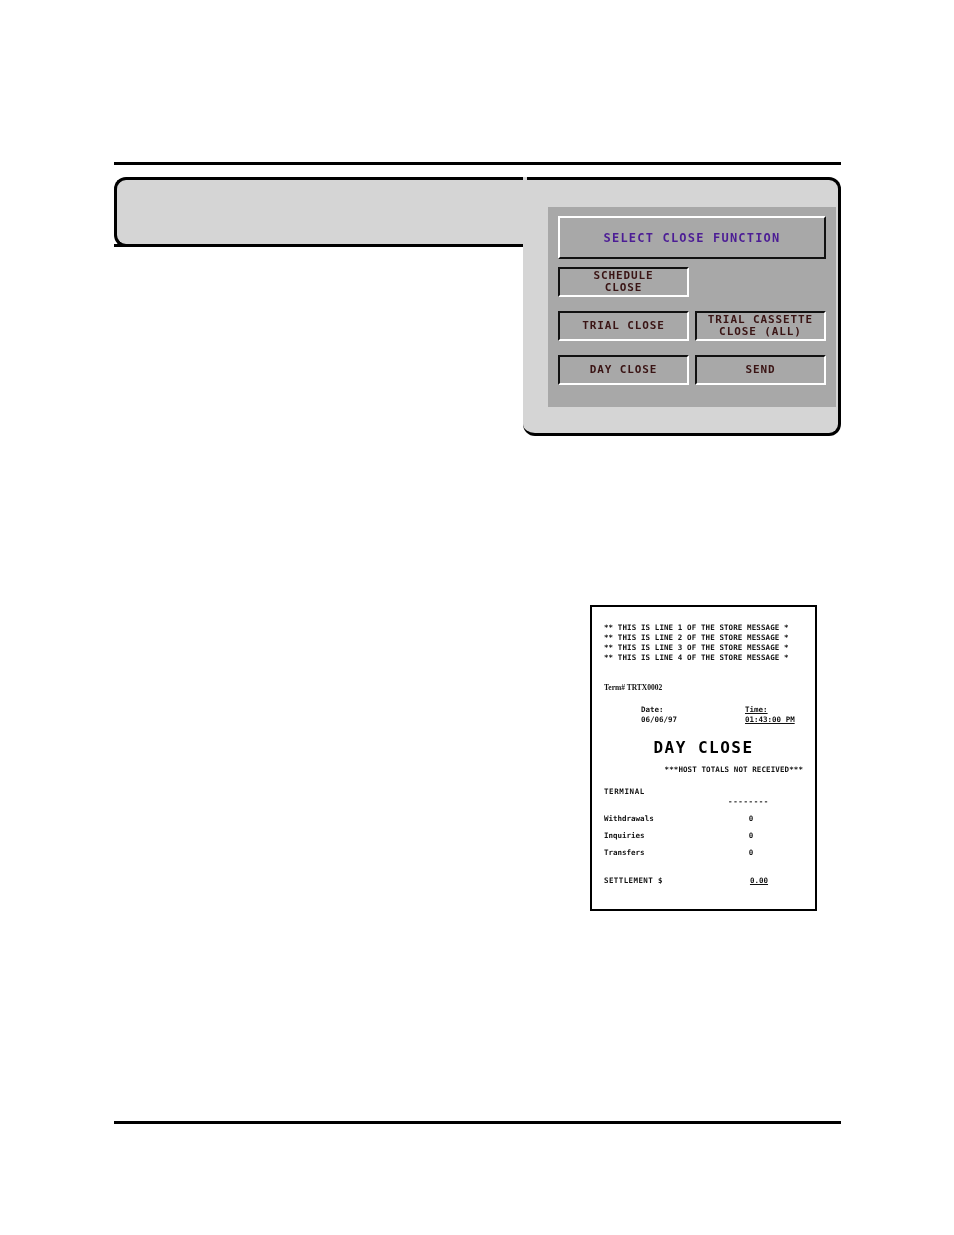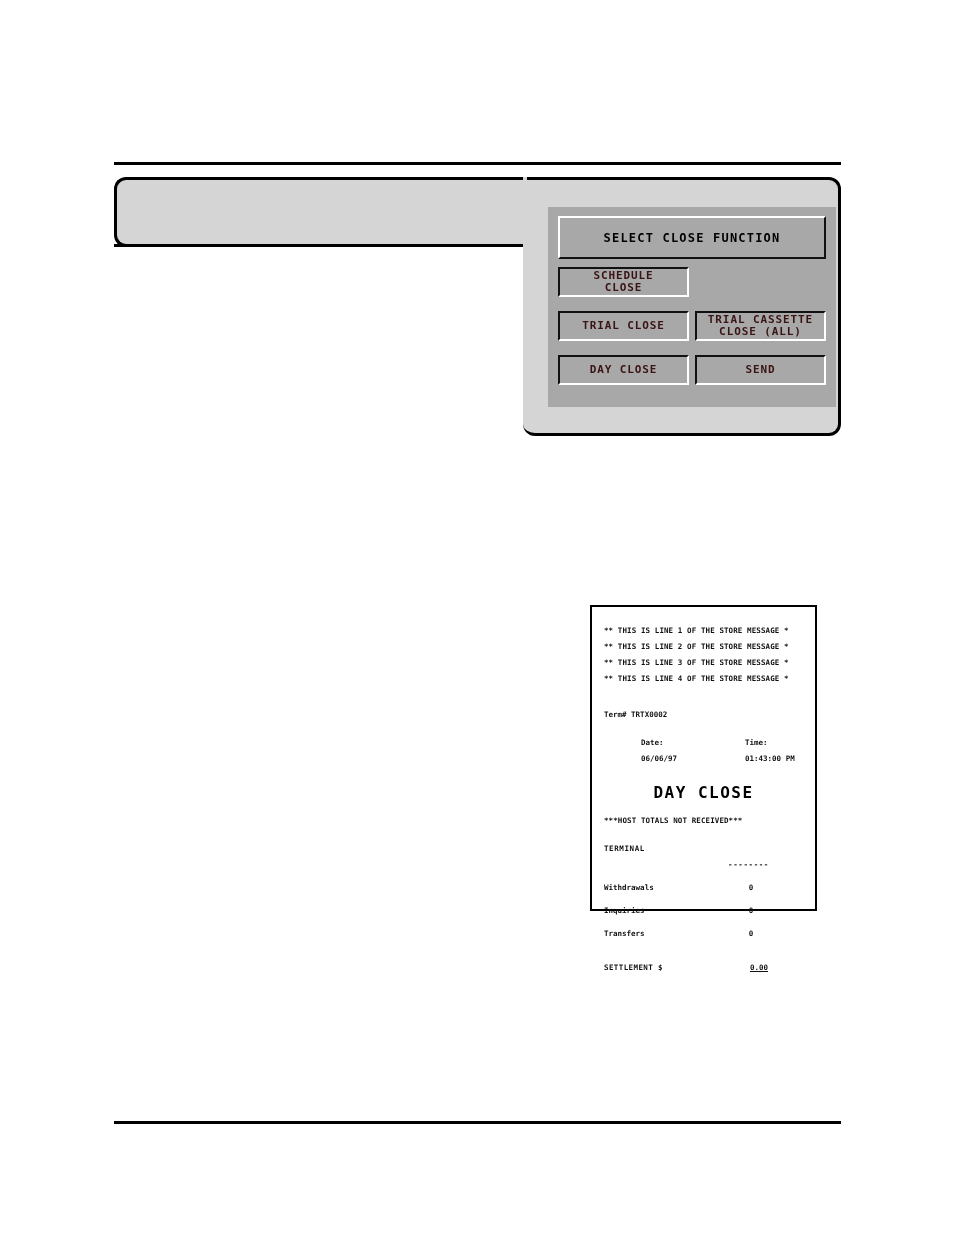--- a/index.html
+++ b/index.html
@@ -102,21 +102,21 @@
     display: flex;
     align-items: center;
     justify-content: center;
     margin-bottom: 8px;
   }
   .atm-title-label {
     font-family: "DejaVu Sans Mono", monospace;
     font-size: 12px;
     font-weight: bold;
     letter-spacing: 1.2px;
-    color: #000000;
+    color: #4c1d95;
     white-space: nowrap;
   }
 
   
   .atm-rows { display: flex; flex-direction: column; gap: 14px; }
   .atm-row  { display: flex; gap: 6px; }
 
   .atm-btn {
     width: 131px;
     height: 30px;
@@ -153,45 +153,45 @@
     left: 590px;
     top: 605px;
     width: 227px;
     height: 306px;
     background: #ffffff;
     border: 2px solid #000000;
     box-sizing: border-box;
     padding: 16px 12px 10px 12px;
     font-family: "DejaVu Sans Mono", monospace;
     font-size: 7.5px;
-    line-height: 16px;
+    line-height: 10px;
     color: #111111;
     font-weight: bold;
   }
   .rcpt-storemsg { margin: 0 0 2px 0; white-space: pre; letter-spacing: 0.1px; }
   .rcpt-gap-lg { height: 18px; }
   .rcpt-gap-md { height: 12px; }
   .rcpt-gap-sm { height: 7px; }
 
-  .rcpt-term { white-space: pre; }
+  .rcpt-term { white-space: pre; font-family: Liberation Serif, serif; }
 
   .rcpt-dt { display: flex; margin-left: 37px; }
   .rcpt-dt-left  { width: 104px; white-space: pre; }
-  .rcpt-dt-right { white-space: pre; }
+  .rcpt-dt-right { white-space: pre; text-decoration: underline; }
 
   .rcpt-heading {
     text-align: center;
     font-family: "DejaVu Sans Mono", monospace;
     font-size: 16px;
     font-weight: bold;
     letter-spacing: 1.5px;
     color: #000000;
   }
   .rcpt-note {
-    text-align: left;
+    text-align: right;
     letter-spacing: 0.1px;
     white-space: pre;
   }
   .rcpt-colhead {
     text-align: left;
     padding-right: 34px;
     letter-spacing: 0.6px;
   }
   .rcpt-rule {
     text-align: right;

